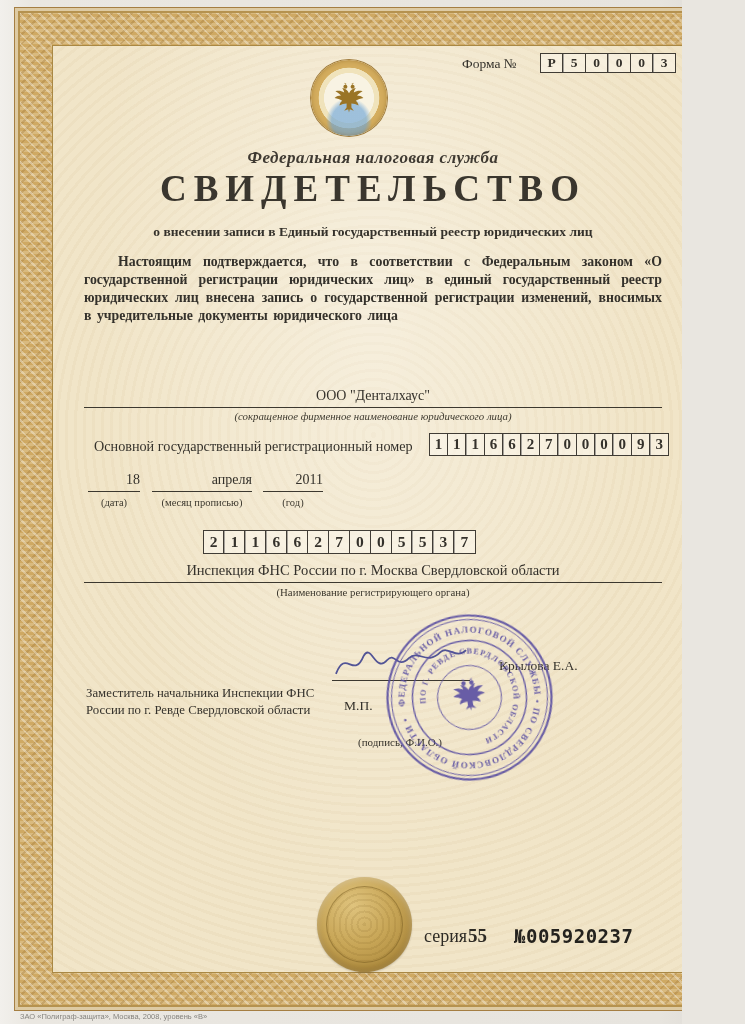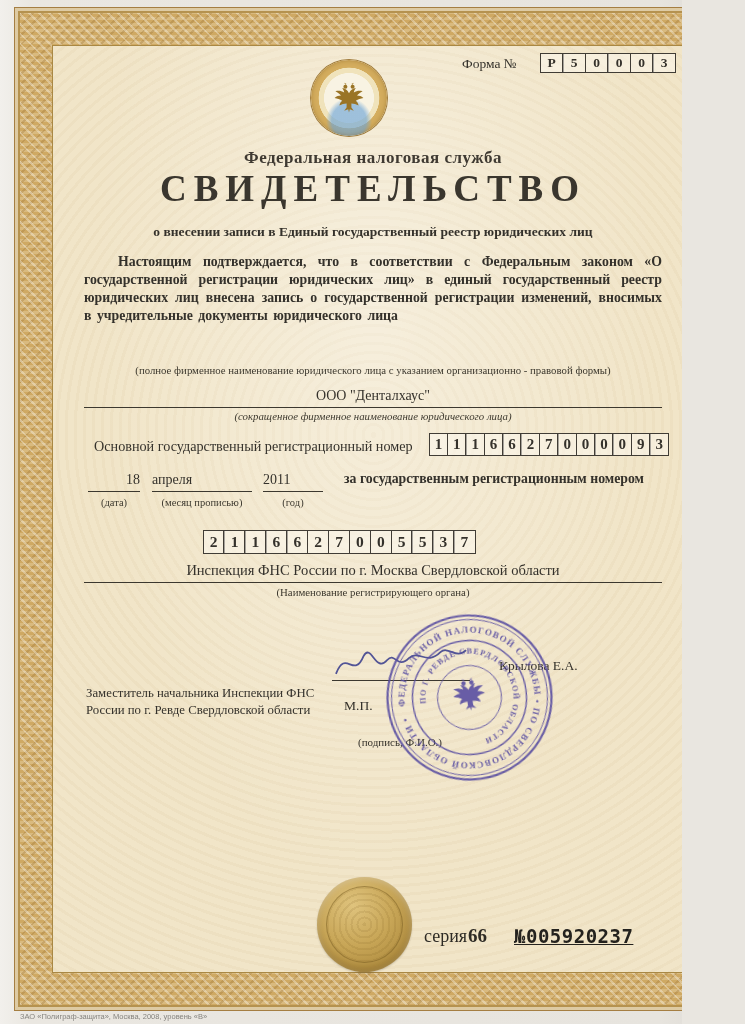--- a/index.html
+++ b/index.html
@@ -60,21 +60,21 @@
     background: radial-gradient(circle at 38% 30%, #dfc37d, #c8a657 45%, #b18e41 76%, #a07f39);
     box-shadow: inset 0 2px 6px rgba(255,255,255,.35), inset 0 -3px 8px rgba(90,60,10,.35), 0 1px 2px rgba(0,0,0,.18);
   }
   .gold-seal::after{
     content:"";position:absolute;inset:9px;border-radius:50%;
     border:1px solid rgba(115,88,30,.45);
     background:repeating-radial-gradient(circle, rgba(120,90,30,.12) 0 2px, rgba(255,255,255,0) 2px 6px);
   }
   .series-label{font-size:18px;color:#2e2b25;}
   .series-value{font-size:19px;font-weight:600;color:#2e2b25;}
-  .series-number{font-family:"DejaVu Sans Mono",monospace;font-size:19px;font-weight:700;letter-spacing:.5px;color:#24221e;text-decoration:underline;}
+  .series-number{font-family:"DejaVu Sans Mono",monospace;font-size:19px;font-weight:700;letter-spacing:.5px;color:#24221e;}
   .imprint{font-family:"Liberation Sans","DejaVu Sans",sans-serif;font-size:7.5px;color:#85837e;}
 </style>
 </head>
 <body>
 
 <svg width="0" height="0" style="position:absolute">
   <defs>
     <symbol id="eagle" viewBox="0 0 100 100">
       <path d="M50 38 C46 30 40 26 33 25 C36 29 37 32 38 36 C31 32 24 31 16 33 C22 36 26 39 30 44 C24 44 19 46 14 50 C21 51 27 53 33 57 C29 60 27 64 26 69 C32 66 38 64 44 64 L44 74 L38 82 L48 78 L50 86 L52 78 L62 82 L56 74 L56 64 C62 64 68 66 74 69 C73 64 71 60 67 57 C73 53 79 51 86 50 C81 46 76 44 70 44 C74 39 78 36 84 33 C76 31 69 32 62 36 C63 32 64 29 67 25 C60 26 54 30 50 38 Z"></path>
       <circle cx="41" cy="22" r="5"></circle>
@@ -100,27 +100,26 @@
       <span class="cellb fcell">0</span>
       <span class="cellb fcell">3</span>
     </div>
 
     <div class="emblem">
       <svg width="40" height="40" viewBox="0 0 100 100">
         <use href="#eagle" fill="#9a7426"></use>
       </svg>
     </div>
 
-    <div class="abs ctr" style="top:148px;font-size:17px;font-weight:700;letter-spacing:.5px;color:#3f3a32;">Федеральная налоговая служба</div>
+    <div class="abs ctr" style="top:148px;font-size:17px;font-weight:700;letter-spacing:.5px;color:#3f3a32;font-style:italic;">Федеральная налоговая служба</div>
     <div class="abs ctr" style="top:167px;font-size:37px;font-weight:700;letter-spacing:7px;color:#3a362e;">СВИДЕТЕЛЬСТВО</div>
     <div class="abs ctr" style="top:224px;font-size:13.5px;font-weight:700;">о внесении записи в Единый государственный реестр юридических лиц</div>
 
     <div class="abs" style="left:84px;top:253px;width:578px;font-size:13.8px;font-weight:700;text-align:justify;text-indent:34px;line-height:1.3;word-spacing:2px;">Настоящим подтверждается, что в соответствии с Федеральным законом «О государственной регистрации юридических лиц» в единый государственный реестр юридических лиц внесена запись о государственной регистрации изменений, вносимых в учредительные документы юридического лица</div>
 
-    <div class="abs ctr caption" style="top:364px;">(полное фирменное наименование юридического лица с указанием организационно - правовой формы)</div>
 
     <div class="abs ctr rule" style="top:388px;font-size:14px;">ООО "Денталхаус"</div>
     <div class="abs ctr caption" style="top:410px;font-style:italic;">(сокращенное фирменное наименование юридического лица)</div>
 
     <div class="abs" style="left:86px;top:438px;font-size:14.2px;margin-left:8px;">Основной государственный регистрационный номер</div>
     <div class="boxes" style="left:430px;top:433px;">
       <span class="cellb dcell">1</span>
       <span class="cellb dcell">1</span>
       <span class="cellb dcell">1</span>
       <span class="cellb dcell">6</span>
@@ -131,27 +130,26 @@
       <span class="cellb dcell">0</span>
       <span class="cellb dcell">0</span>
       <span class="cellb dcell">0</span>
       <span class="cellb dcell">9</span>
       <span class="cellb dcell">3</span>
     </div>
 
     <div class="abs rule" style="left:88px;top:472px;width:52px;text-align:right;font-size:14px;">18</div>
     <div class="abs caption" style="left:80px;top:497px;width:68px;text-align:center;font-size:10.5px;">(дата)</div>
 
-    <div class="abs rule" style="left:152px;top:472px;width:100px;text-align:left;font-size:14px;">апреля</div>
+    <div class="abs rule" style="left:152px;top:472px;width:100px;text-align:right;font-size:14px;">апреля</div>
     <div class="abs caption" style="left:146px;top:497px;width:112px;text-align:center;font-size:10.5px;">(месяц прописью)</div>
 
-    <div class="abs rule" style="left:263px;top:472px;width:60px;text-align:left;font-size:14px;">2011</div>
+    <div class="abs rule" style="left:263px;top:472px;width:60px;text-align:right;font-size:14px;">2011</div>
     <div class="abs caption" style="left:257px;top:497px;width:72px;text-align:center;font-size:10.5px;">(год)</div>
 
-    <div class="abs" style="left:344px;top:471px;width:330px;font-size:13.8px;font-weight:700;">за государственным регистрационным номером</div>
 
     <div class="boxes" style="left:204px;top:530px;">
       <span class="cellb gcell">2</span>
       <span class="cellb gcell">1</span>
       <span class="cellb gcell">1</span>
       <span class="cellb gcell">6</span>
       <span class="cellb gcell">6</span>
       <span class="cellb gcell">2</span>
       <span class="cellb gcell">7</span>
       <span class="cellb gcell">0</span>
@@ -193,19 +191,19 @@
       </text>
       <text class="stamp-text" font-size="8" letter-spacing="1.2" fill="#5a4fa2">
         <textPath href="#arc-inner">ПО Г. РЕВДЕ СВЕРДЛОВСКОЙ ОБЛАСТИ</textPath>
       </text>
       <use href="#eagle" x="65.5" y="63" width="44" height="44" fill="#5a4fa2"></use>
     </svg>
 
     <div class="gold-seal"></div>
 
     <div class="abs series-label" style="left:424px;top:926px;">серия</div>
-    <div class="abs series-value" style="left:468px;top:925px;">66</div>
+    <div class="abs series-value" style="left:468px;top:925px;">55</div>
     <div class="abs series-number" style="left:514px;top:925px;">№005920237</div>
 
     <div class="abs imprint" style="left:20px;top:1012px;">ЗАО «Полиграф-защита», Москва, 2008, уровень «В»</div>
 
   </div>
 </div>
 
 </body></html>

